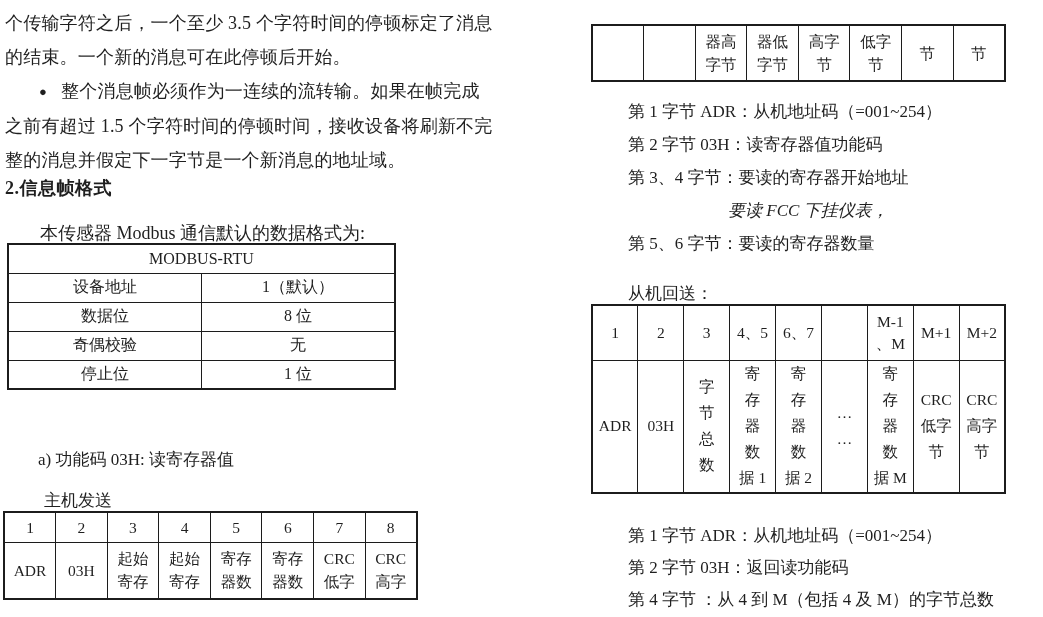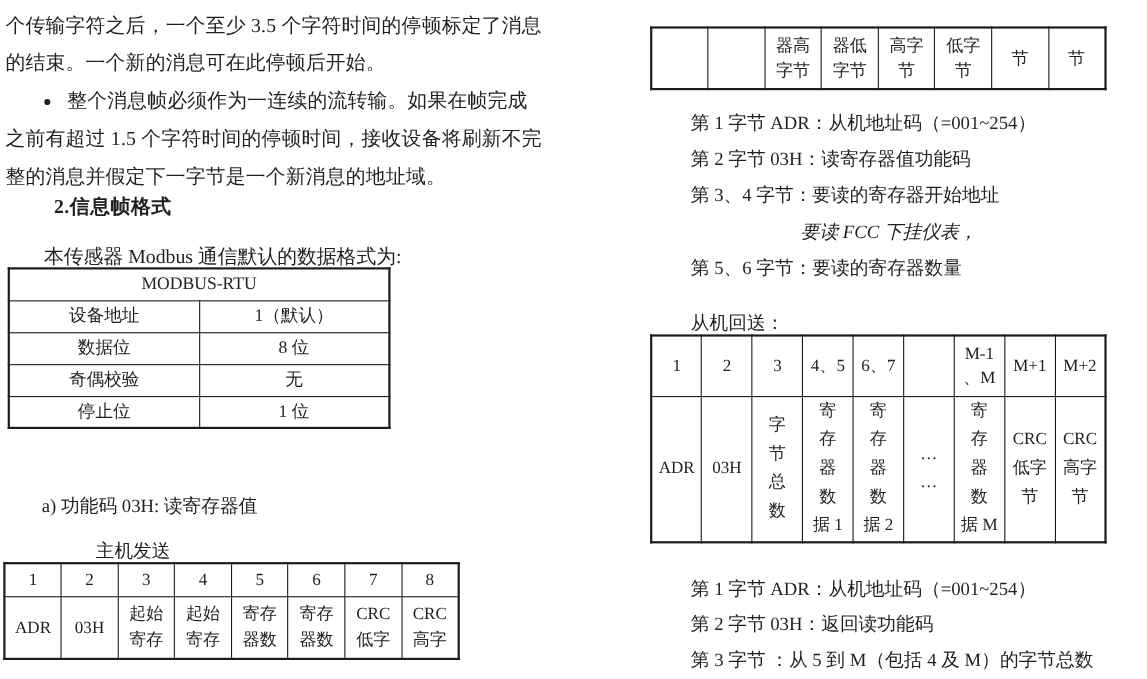--- a/index.html
+++ b/index.html
@@ -12,43 +12,43 @@
     overflow:hidden;
   }
   .abs { position:absolute; }
 
   
   .para { left:5px; top:6px; width:437px; font-size:18px; line-height:34px; }
   .para .pline { white-space:nowrap; letter-spacing:0.2px; }
   .para .bullet-line { padding-left:34px; }
   .para .bullet { display:inline-block; font-size:13px; vertical-align:1px; margin-right:14px; }
 
-  .heading { left:5px; top:176px; font-size:18px; font-weight:bold; letter-spacing:0.5px;margin-left:44px; }
+  .heading { left:5px; top:176px; font-size:18px; font-weight:bold; letter-spacing:0.5px; }
   .intro   { left:40px; top:221px; font-size:18px; }
 
   
   table { border-collapse:collapse; table-layout:fixed; }
   td {
     border:1px solid #1c1c1c;
     text-align:center;
     vertical-align:middle;
     font-size:16px;
     white-space:pre-line;
     overflow:hidden;
   }
   .outer2 { border:2px solid #1c1c1c; }
 
   
-  .t-modbus { left:7px; top:243px; width:348px; }
+  .t-modbus { left:7px; top:243px; width:389px; }
   .t-modbus td { height:29px; }
   .t-modbus td.c0 { width:201px; }
 
   
   .func-line { left:38px; top:448px; font-size:17px; }
-  .host-send { left:44px; top:489px; font-size:17px;margin-left:43px; }
+  .host-send { left:44px; top:489px; font-size:17px; }
 
   
   .t-host { left:3px; top:511px; width:413px; }
   .t-host td { width:51.6px; font-size:15.5px; line-height:23px; }
   .t-host tr.hd td { height:30px; }
   .t-host tr.bd td { height:57px; }
 
   
   .t-cont { left:591px; top:24px; width:413px; }
   .t-cont td { width:51.6px; height:56px; font-size:15.5px; line-height:23px; }
@@ -211,14 +211,14 @@
     <td>CRC
 高字
 节</td>
   </tr>
 </tbody>
   </table>
 
 <div class="abs notes-bottom">
   <div class="note-line">第 1 字节 ADR：从机地址码（=001~254）</div>
   <div class="note-line">第 2 字节 03H：返回读功能码</div>
-  <div class="note-line">第 3 字节 ：从 5 到 M（包括 4 及 M）的字节总数</div>
+  <div class="note-line">第 4 字节 ：从 4 到 M（包括 4 及 M）的字节总数</div>
 </div>
 
 </body></html>

